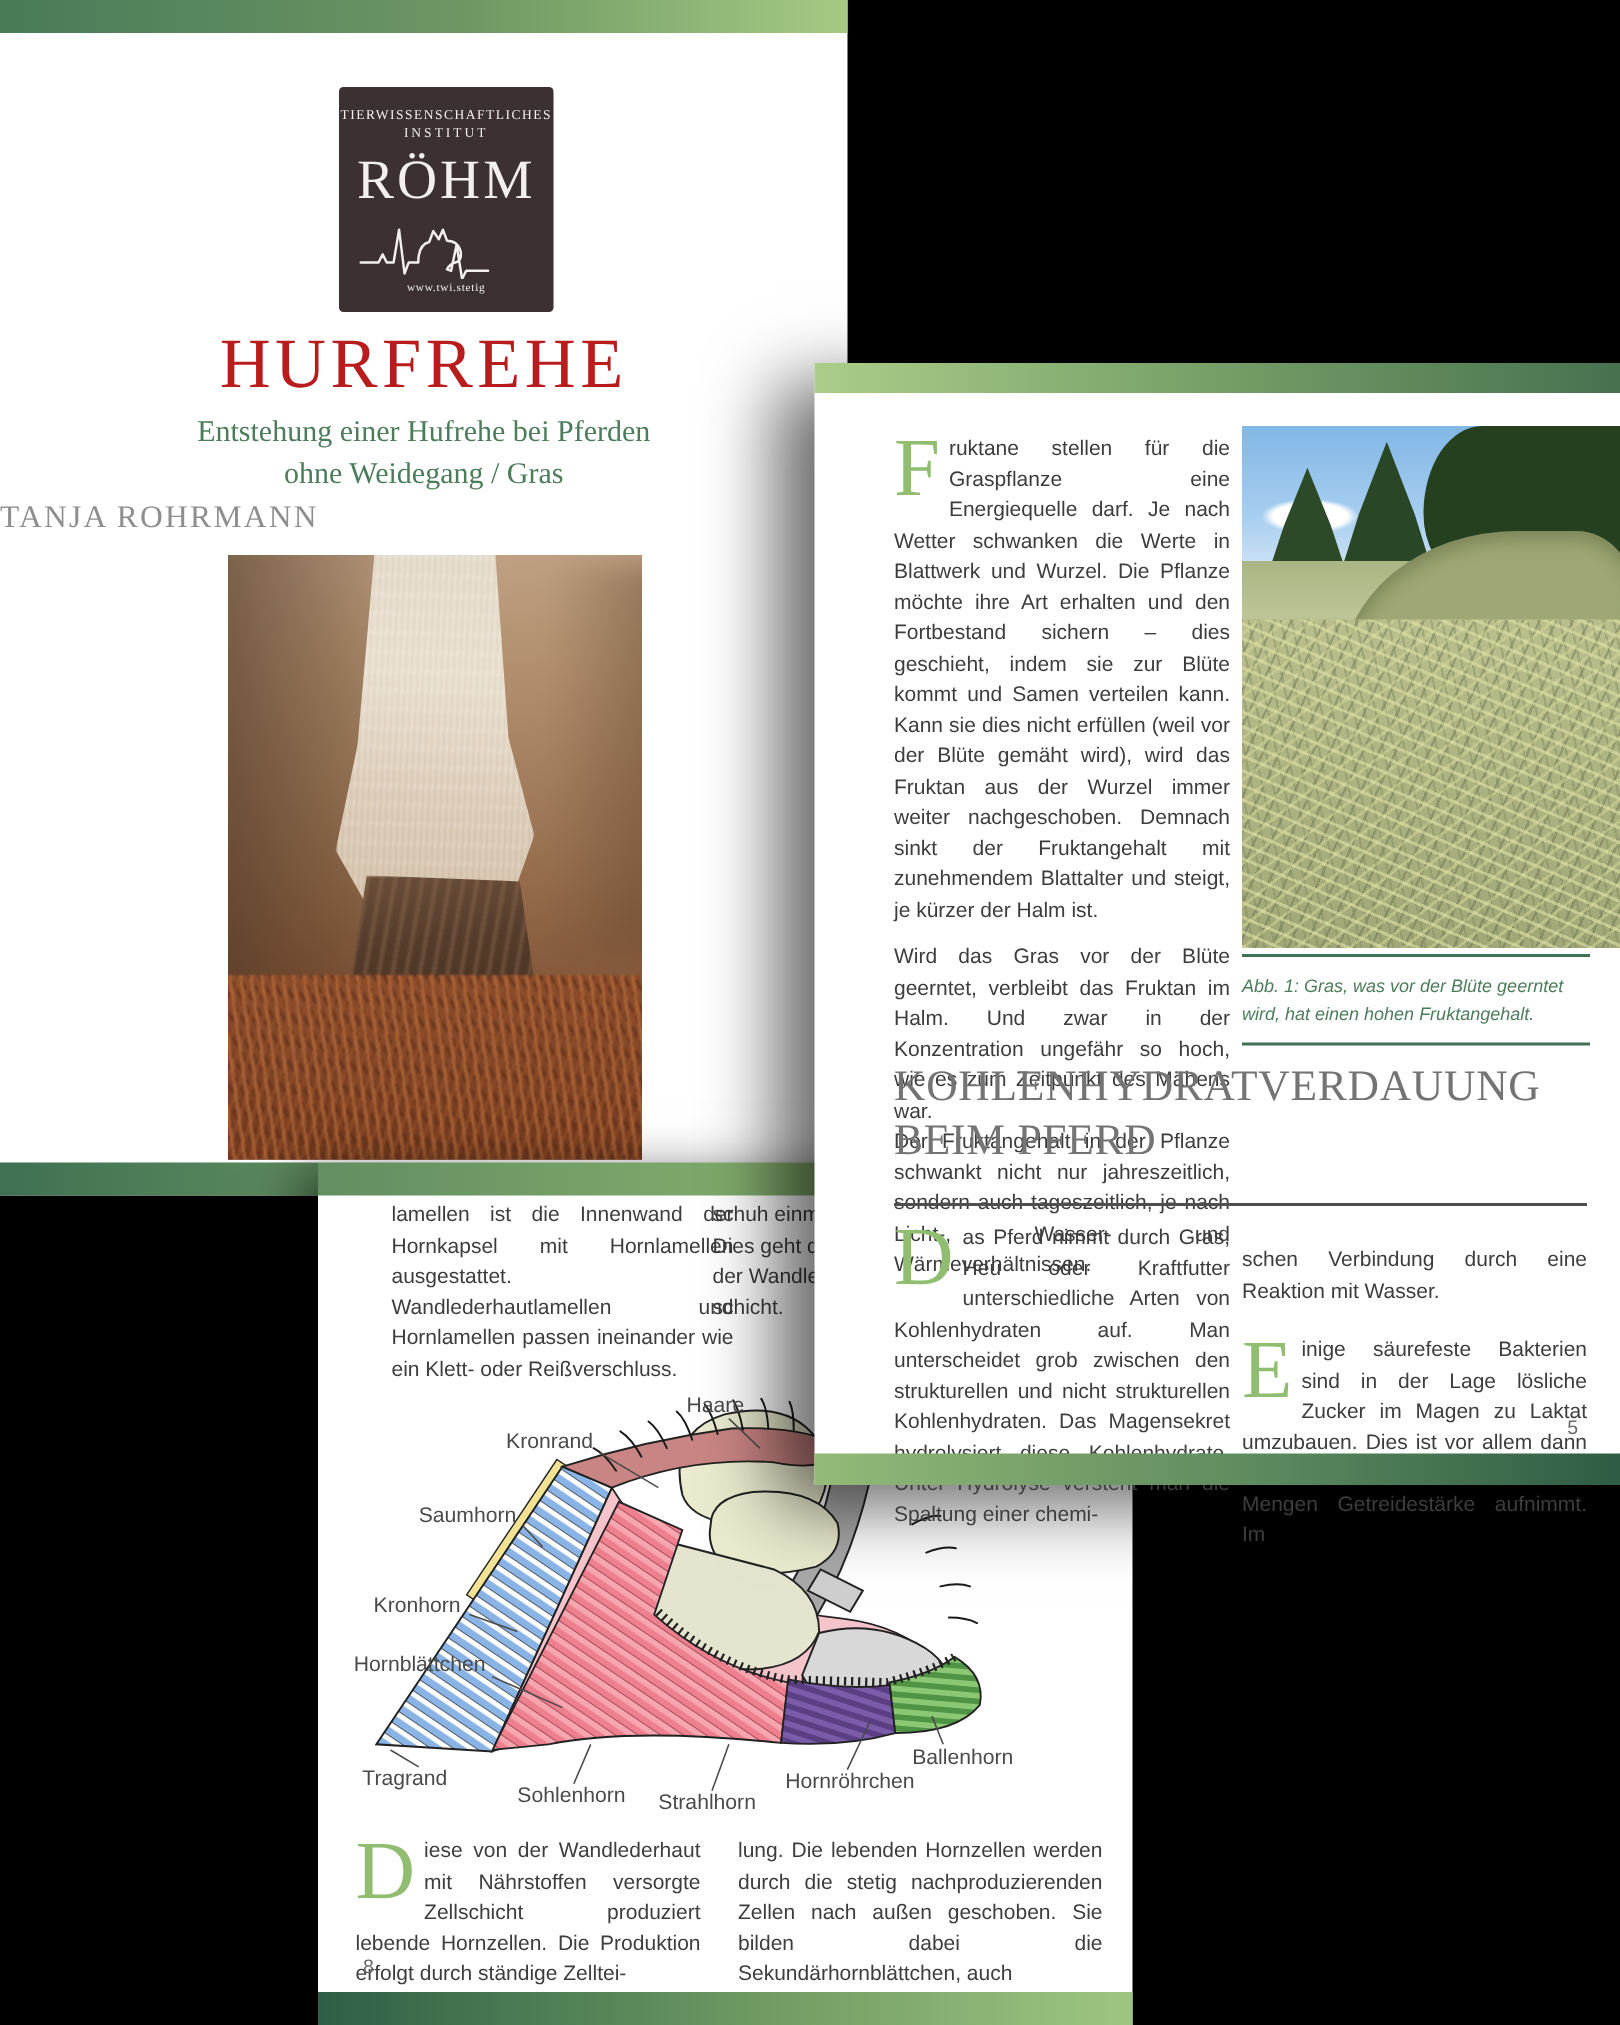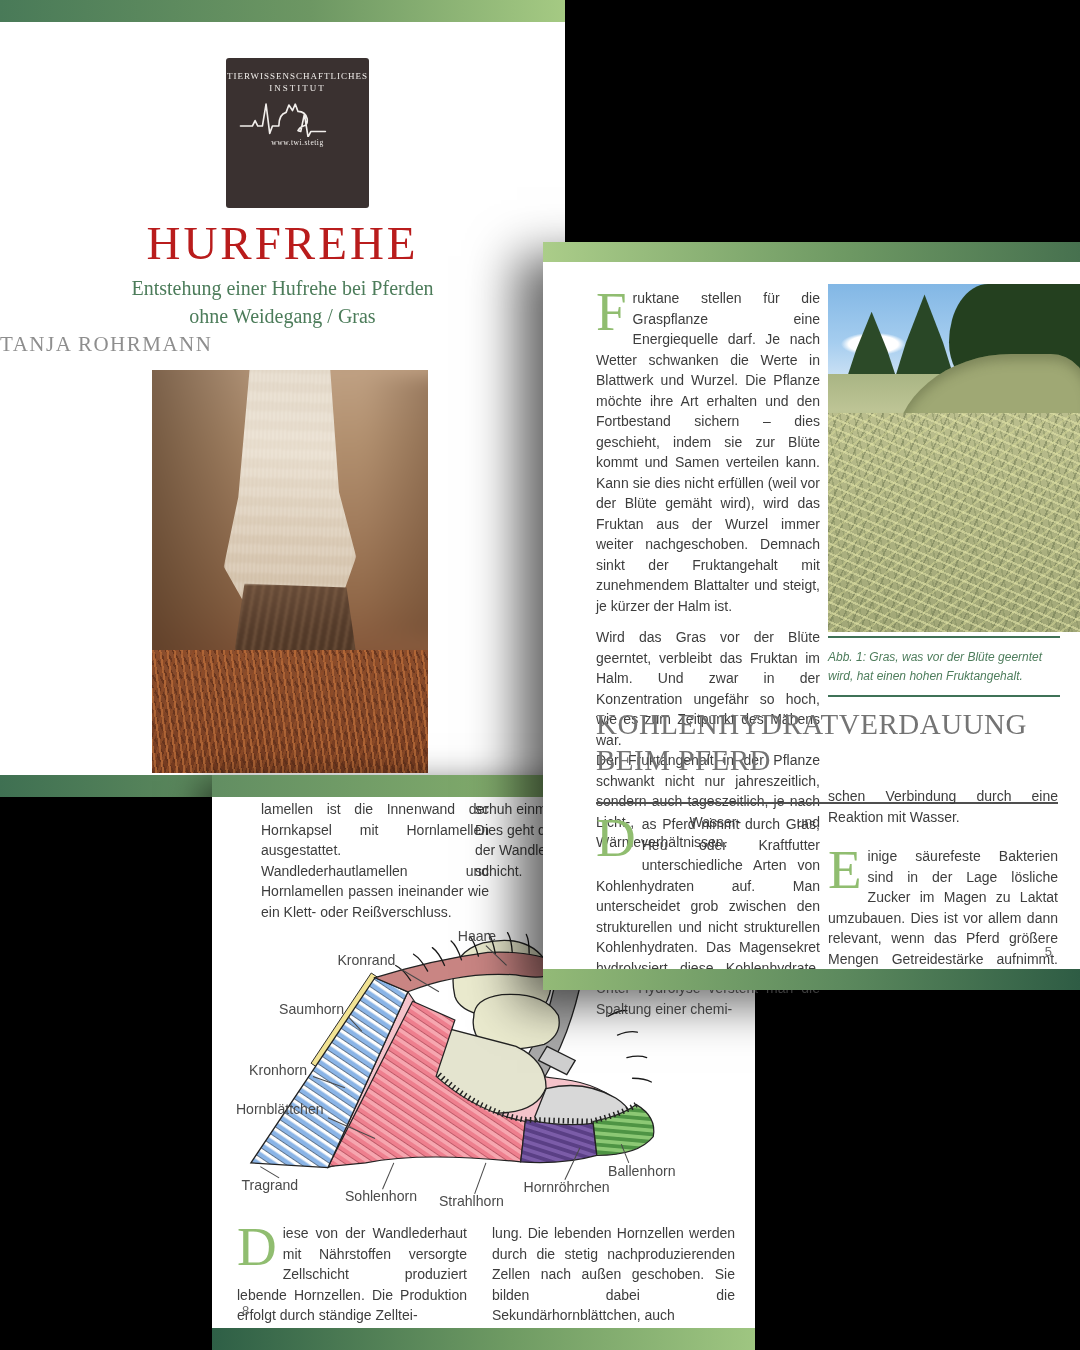--- a/index.html
+++ b/index.html
@@ -90,39 +90,40 @@
         repeating-linear-gradient(-65deg,rgba(95,105,70,.4) 0 1.5px,transparent 1.5px 10px),
         linear-gradient(180deg,#babe8d 0%,#aeb382 45%,#a1a777 100%);}
   .p5-caption{position:absolute;left:285px;top:394px;width:232px;
       border-top:2px solid #3f7257;border-bottom:2px solid #3f7257;padding:10px 0 9px;
       font-style:italic;font-size:12px;line-height:19px;color:#4e7d5c;}
   .p5-heading{position:absolute;left:53px;top:464px;width:462px;
       font-family:"Liberation Serif",serif;font-size:29px;line-height:36px;
       letter-spacing:.5px;color:#747474;}
   .p5-hrule{position:absolute;left:53px;top:560px;width:462px;height:2px;background:#4f4f4f;}
   .p5-c2l{position:absolute;left:53px;top:572px;width:224px;}
-  .p5-c2r{position:absolute;left:285px;top:544px;width:230px;}
+  .p5-c2r{position:absolute;left:285px;top:587px;width:230px;}
   .p5-para5{margin-top:19px;}
   .p5-num{position:absolute;right:28px;top:702px;font-size:13px;color:#6a6a6a;}
 
   
   .dg-label{font-family:"Liberation Sans",sans-serif;font-size:15px;fill:#4a4a4a;}
   .dg-line{stroke:#4a4a4a;stroke-width:1.1;fill:none;}
 </style>
 </head>
 <body>
 
 <div class="canvas">
 
   <section class="page cover">
     <div class="bar top"></div>
 
     <div class="logo">
       <div class="l1">TIERWISSENSCHAFTLICHES</div>
       <div class="l2">INSTITUT</div>
+      <div class="nm">RÖHM</div>
       <svg width="122" height="42" viewBox="0 0 130 46">
         <path d="M2,34 h13 l3,-6 3,6 h5 l4,-24 4,32 3,-8 h7
                  q0,-13 8,-15 l3,-8 4,6 3,-7 3,8 q8,0 10,8 q1,7 -4,8 q-4,1 -6,5 l3,1
                  l4,-19 4,25 3,-6 h16" fill="none" stroke="#f2efec" stroke-width="1.8" stroke-linejoin="round" stroke-linecap="round"></path>
       </svg>
       <div class="url">www.twi.stetig</div>
     </div>
 
     <div class="cv-title">HURFREHE</div>
     <div class="cv-sub">Entstehung einer Hufrehe bei Pferden

